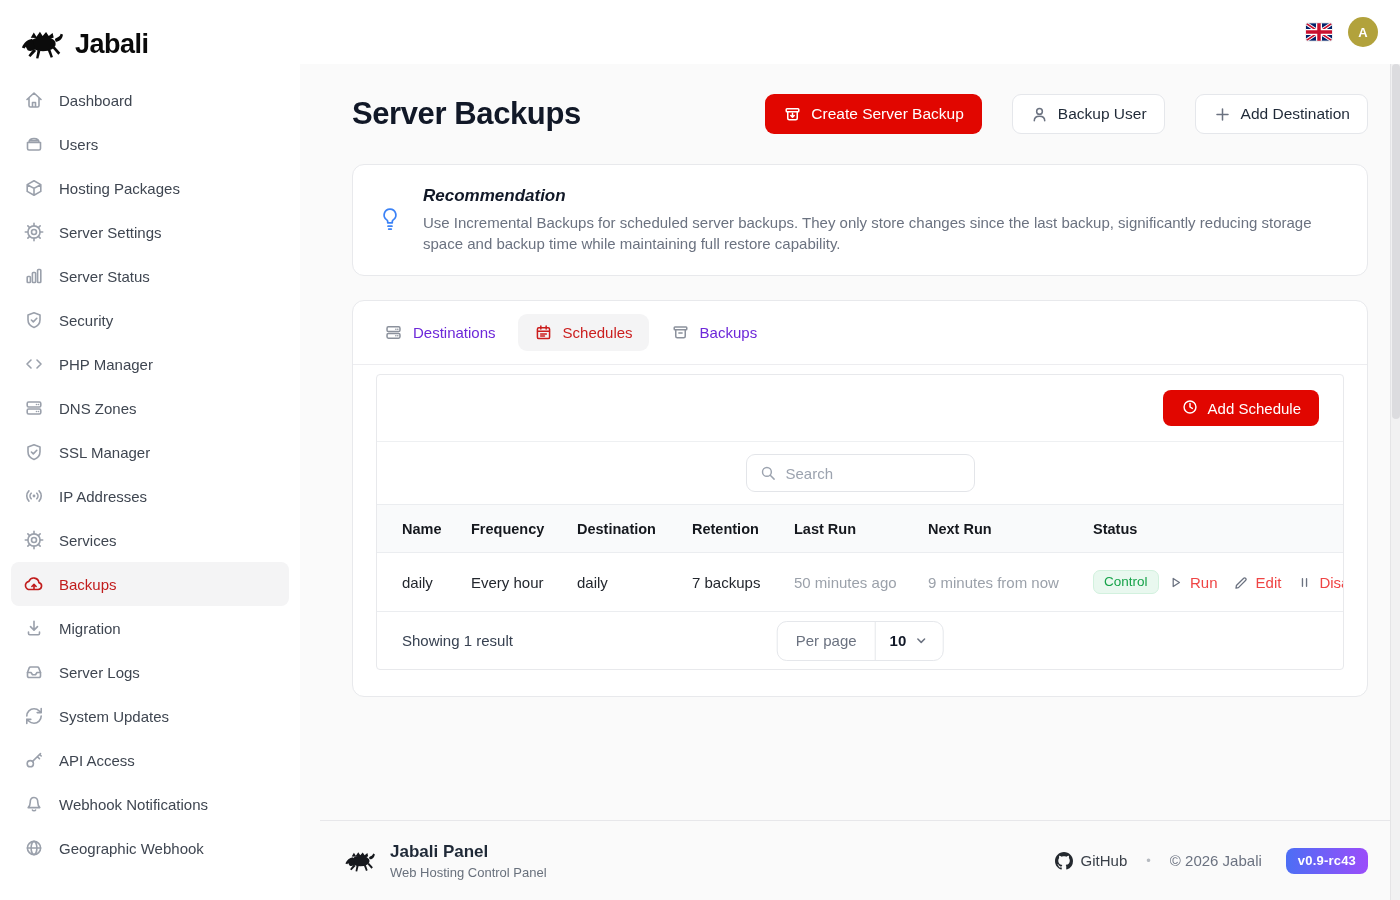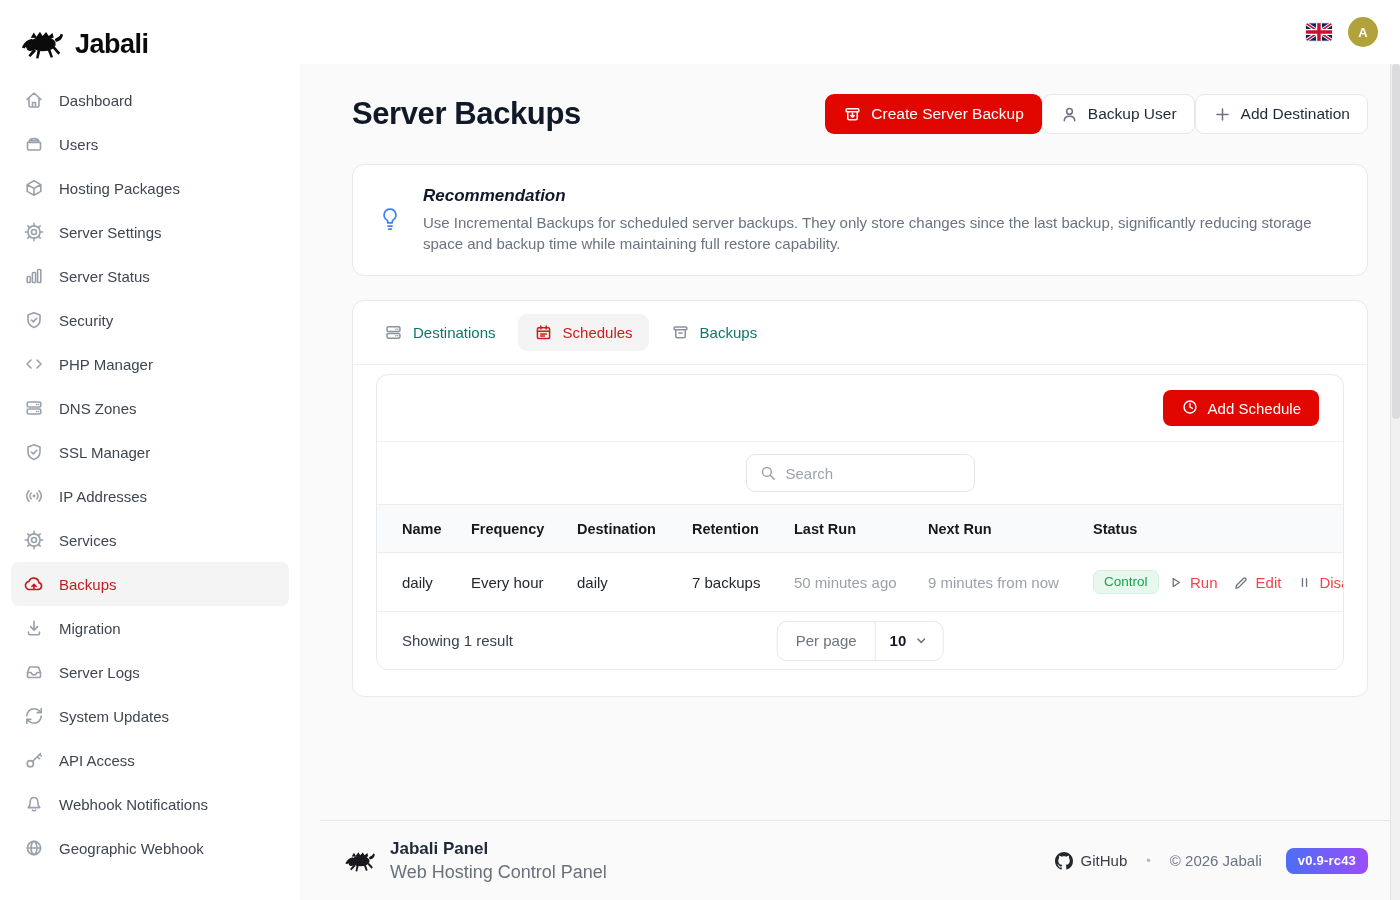--- a/index.html
+++ b/index.html
@@ -20,48 +20,48 @@
   .nav-item .nico { width:20px; height:20px; flex:0 0 20px; color:#9aa0ab; display:flex; }
   .nav-item.active { background:#f4f4f5; color:#c11c1c; }
   .nav-item.active .nico { color:#c11c1c; }
   .nico svg { width:20px; height:20px; }
 
   
   .main { position:absolute; top:64px; left:300px; right:10px; bottom:0; background:#fafafa; padding:26px 22px 12px 52px; }
 
   .page-head { display:flex; align-items:center; justify-content:space-between; height:48px; }
   .page-title { font-size:31px; font-weight:800; letter-spacing:-0.4px; color:#111827; }
-  .head-actions { display:flex; gap:0;border-radius:11px; }
+  .head-actions { display:flex; gap:30px;border-radius:11px; }
   .btn { display:flex; align-items:center; gap:9px; height:40px; padding:0 17px; border-radius:9px; font-size:15.5px; cursor:pointer; border:1px solid transparent; background:none; font-family:inherit; }
   .btn-primary { background:#e10600; color:#ffffff; }
   .btn-outline { background:#ffffff; border-color:#e5e7eb; color:#1f2937; }
   .btn .bico { width:19px; height:19px; display:flex; }
   .btn-outline .bico { color:#6b7280; }
   .bico svg { width:19px; height:19px; }
 
   .card { background:#ffffff; border:1px solid #e8e9ec; border-radius:12px; }
 
   
   .rec-card { margin-top:26px; display:flex; align-items:center; gap:22px; padding:21px 26px; }
   .rec-icon { width:22px; flex:0 0 22px; color:#3b82f6; display:flex; }
   .rec-icon svg { width:22px; height:26px; }
   .rec-title { font-size:17px; font-weight:700; color:#111827; margin-bottom:7px;font-style:italic; }
   .rec-body { font-size:15px; line-height:20.5px; color:#6b7280; max-width:905px; }
 
   
   .tabs-card { margin-top:24px; }
   .tab-row { display:flex; align-items:center; gap:6px; padding:13px 15px; border-bottom:1px solid #ededf0; }
-  .tab { display:flex; align-items:center; gap:10px; padding:9px 16px; border-radius:9px; font-size:15px; color:#0f766e; cursor:pointer; }
+  .tab { display:flex; align-items:center; gap:10px; padding:9px 16px; border-radius:9px; font-size:15px; color:#6d28d9; cursor:pointer; }
   .tab .tico { width:19px; height:19px; display:flex; color:#8b919c; }
   .tico svg { width:19px; height:19px; }
   .tab.active { background:#f4f4f5; color:#cb1d1d; }
   .tab.active .tico { color:#cb1d1d; }
 
   .tabs-body { padding:9px 23px 26px 23px; }
-  .inner-card { border:1px solid #e8e9ec; border-radius:12px; overflow:hidden; background:#ffffff; }
+  .inner-card { border:1px solid #e8e9ec; border-radius:4px; overflow:hidden; background:#ffffff; }
   .toolbar { display:flex; justify-content:flex-end; padding:15px 24px; }
   .btn-add { height:36px; padding:0 18px; border-radius:8px; background:#e10600; color:#fff; display:flex; align-items:center; gap:9px; font-size:15px; cursor:pointer; }
   .btn-add .bico svg{ width:18px; height:18px; }
   .search-row { display:flex; justify-content:center; padding:12px 24px; border-top:1px solid #eef0f2; }
   .search-box { width:229px; height:38px; border:1px solid #e3e5e9; border-radius:9px; display:flex; align-items:center; gap:9px; padding:0 12px; background:#fff; }
   .search-box svg { width:18px; height:18px; color:#9ca3af; flex:0 0 18px; }
   .search-box input { border:none; outline:none; font-size:15px; color:#374151; width:100%; font-family:inherit; background:transparent; }
   .search-box input::placeholder { color:#9ca3af; }
 
   
@@ -87,21 +87,21 @@
   .pag-summary { padding-left:25px; font-size:15px; color:#374151; }
   .pp { position:absolute; left:50%; transform:translateX(-50%); display:flex; height:40px; border:1px solid #e5e7eb; border-radius:10px; overflow:hidden; background:#fff; }
   .pp-label { display:flex; align-items:center; padding:0 18px; font-size:15px; color:#6b7280; border-right:1px solid #e5e7eb; }
   .pp-value { display:flex; align-items:center; gap:7px; padding:0 14px; font-size:15px; font-weight:700; color:#111827; cursor:pointer; }
   .pp-value svg { width:15px; height:15px; color:#6b7280; }
 
   
   .footer { position:absolute; left:320px; right:10px; bottom:0; height:80px; border-top:1px solid #e7e7ea; background:#fafafa; display:flex; align-items:center; justify-content:space-between; padding:0 22px 0 24px; }
   .f-left { display:flex; align-items:center; gap:13px; }
   .f-name { font-size:17px; font-weight:700; color:#1f2937; }
-  .f-tag { font-size:18px; color:#68707c; margin-top:3px; }
+  .f-tag { font-size:13px; color:#68707c; margin-top:3px; }
   .f-right { display:flex; align-items:center; }
   .gh-link { display:flex; align-items:center; gap:8px; font-size:15px; color:#3a4049; cursor:pointer; }
   .gh-link svg { width:18px; height:18px; }
   .f-dot { color:#b6bac0; font-size:13px; margin:0 19px; }
   .f-copy { font-size:15px; color:#6b7280; }
   .ver-badge { margin-left:24px; padding:5px 12px 6px; border-radius:8px; background:linear-gradient(90deg,#4c6ef5,#9b4dfa); color:#fff; font-size:13px; font-weight:700; letter-spacing:0.2px; }
 
   
   .scrollbar { position:absolute; top:64px; right:0; width:10px; bottom:0; background:#f1f1f2; border-left:1px solid #e4e4e6; }
   .scroll-thumb { position:absolute; top:0; left:1px; width:8px; height:355px; border-radius:4px; background:#dcdcdf; }

